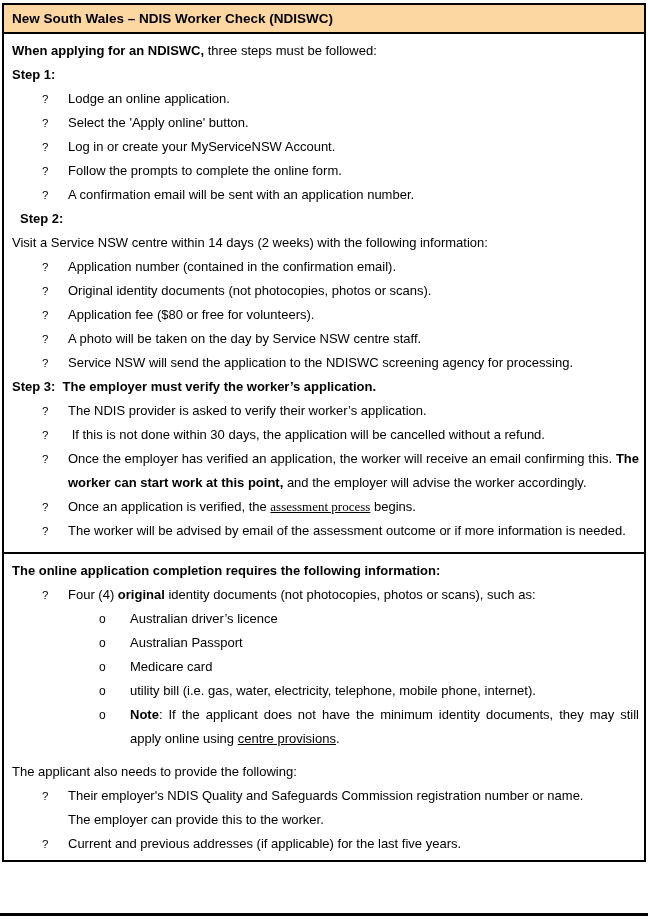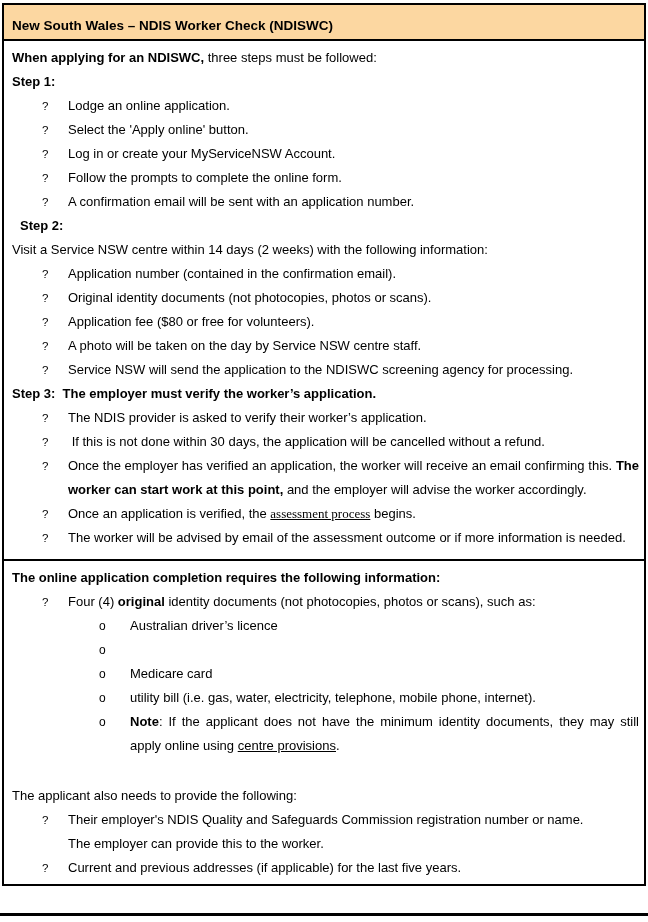--- a/index.html
+++ b/index.html
@@ -17,38 +17,38 @@
     color: var(--text);
   }
   .page { position: relative; width: 648px; height: 922px; overflow: hidden; background:#fff; }
   .doc-table {
     position: absolute; left: 2px; top: 3px; width: 644px;
     border: 2px solid var(--border);
   }
   .header-row {
     background: var(--header-bg);
     border-bottom: 2px solid var(--border);
-    padding: 12px 8px 5px 8px;
+    padding: 5px 8px 5px 8px;
     font-weight: bold;
     font-size: 13.5px;
     line-height: 17px;
   }
   .row { padding: 5px 5px 9px 4px; }
   .row.row-1 { border-bottom: 2px solid var(--border); }
   .row.row-2 { padding-bottom: 4px; }
   .block { line-height: 24px; }
   .para { padding-left: 4px; }
   .bullet1 { display: flex; padding-left: 34px; }
   .bullet2 { display: flex; padding-left: 91px; }
   .glyph { flex: 0 0 auto; }
   .bullet1 > .glyph { width: 26px; font-size: 11.5px; }
   .bullet2 > .glyph { width: 31px; font-size: 12px; }
   .btext { flex: 1 1 auto; white-space: pre-wrap; }
   .justify > .btext { text-align: justify; white-space: normal; }
-  .gap-top { margin-top: 26px; }
+  .gap-top { margin-top: 9px; }
   .after-rule {
     position: absolute; left: 0; top: 913px;
     width: 648px; height: 3px;
     background: var(--border);
   }
 </style>
 </head>
 <body>
 
 <div class="page">
@@ -128,20 +128,21 @@
         <div class="block bullet1">
           <span class="glyph">?</span>
           <span class="btext"><span>Four (4) </span><span style="font-weight: bold;">original</span><span> identity documents (not photocopies, photos or scans), such as:</span></span>
         </div>
         <div class="block bullet2">
           <span class="glyph">o</span>
           <span class="btext"><span>Australian driver’s licence</span></span>
         </div>
         <div class="block bullet2">
           <span class="glyph">o</span>
+          <span class="btext"><span>Australian Passport</span></span>
         </div>
         <div class="block bullet2">
           <span class="glyph">o</span>
           <span class="btext"><span>Medicare card</span></span>
         </div>
         <div class="block bullet2">
           <span class="glyph">o</span>
           <span class="btext"><span>utility bill (i.e. gas, water, electricity, telephone, mobile phone, internet).</span></span>
         </div>
         <div class="block bullet2 justify">

